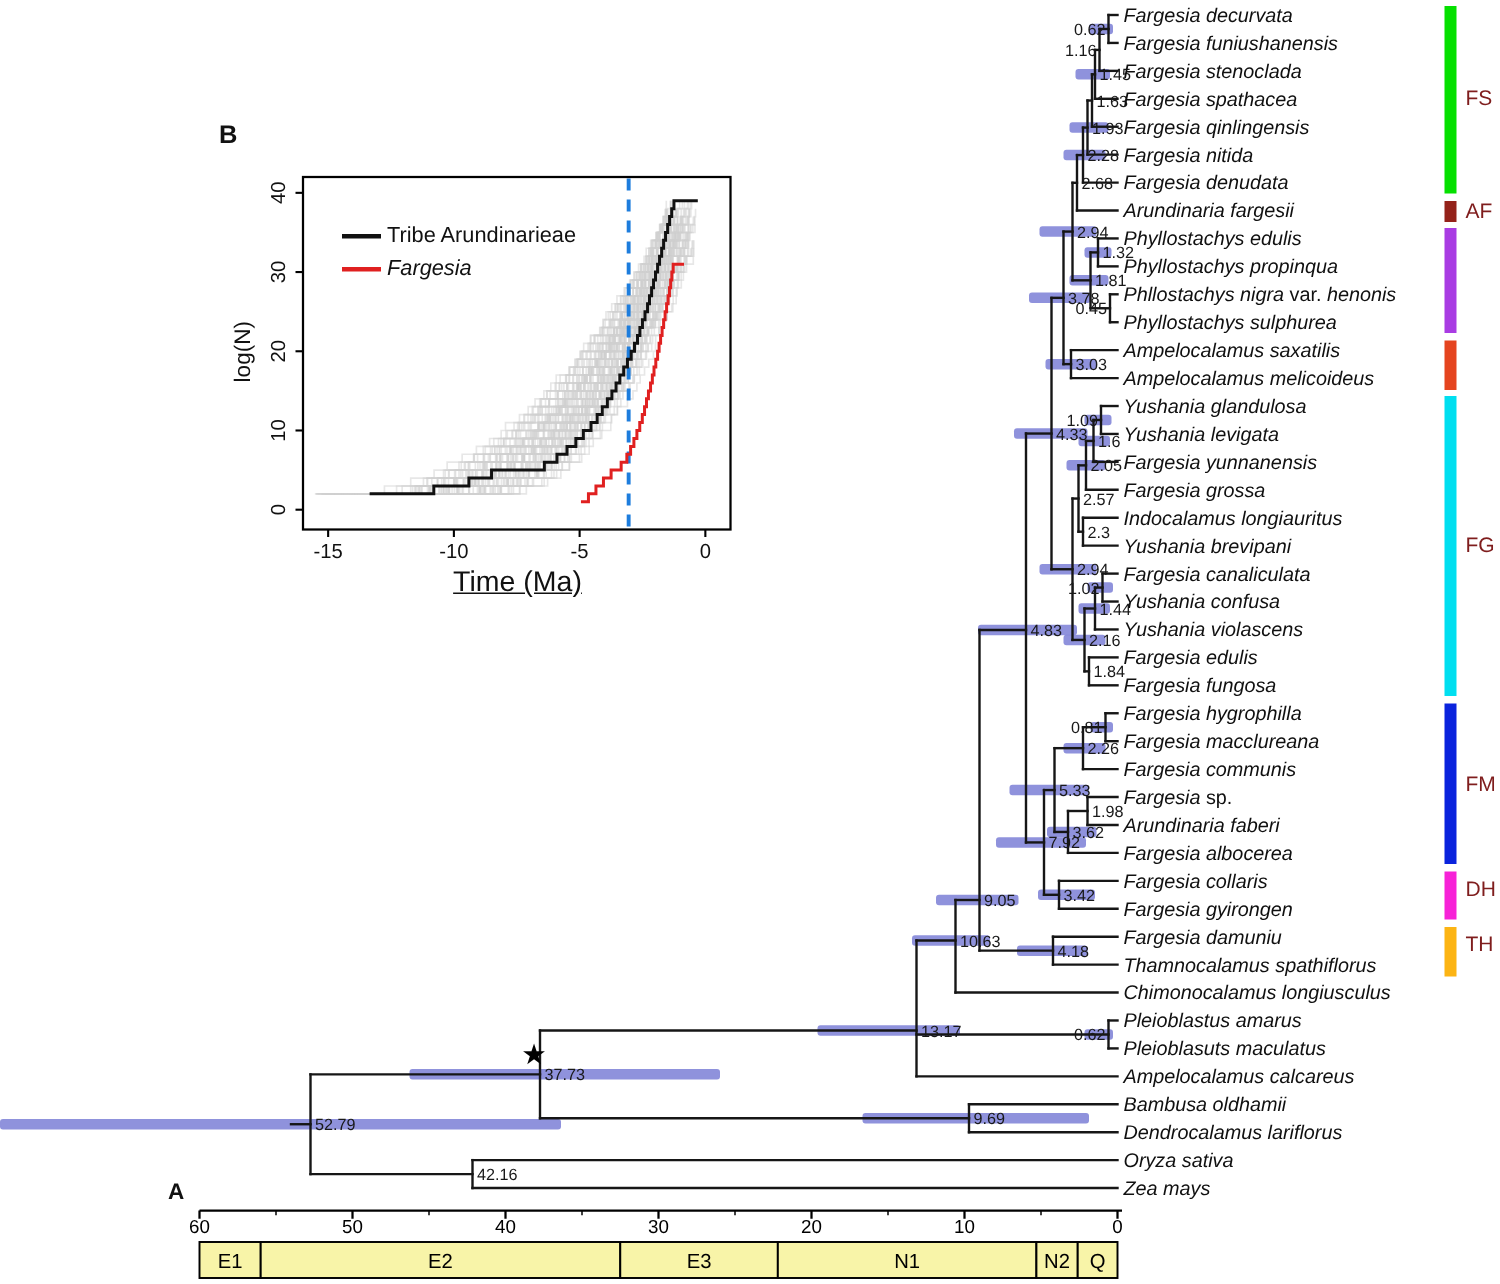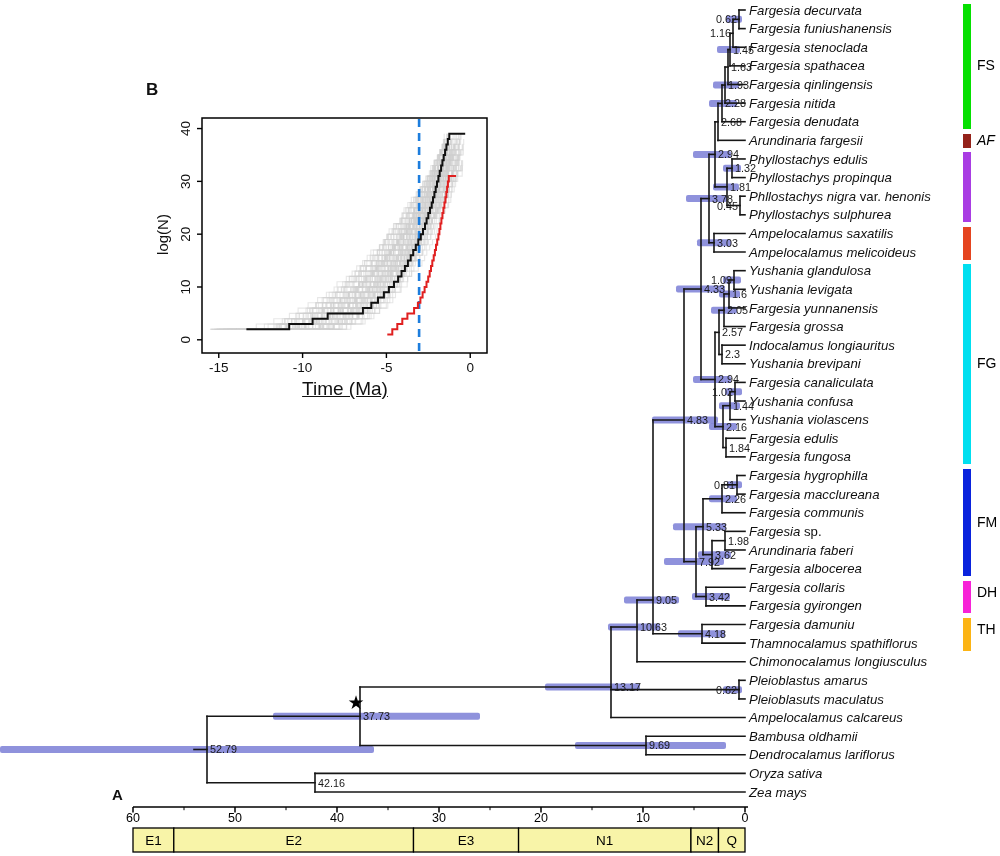--- a/index.html
+++ b/index.html
@@ -12,21 +12,21 @@
   .inset-title{font-size:16.5px;text-align:center;width:300px;}
   .inset-title .it{font-style:italic;}
   .legend{font-size:14.5px;}
   .legend-row{display:flex;align-items:center;height:22px;}
   .legend-line{display:inline-block;width:26px;height:3px;margin-right:4px;}
   .legend-line.black{background:#111111;}
   .legend-line.red{background:#e02020;}
   .it{font-style:italic;}
   .ylab{font-size:15px;transform:rotate(-90deg);transform-origin:center;}
   .xlab{font-size:19px;text-align:center;width:120px;text-decoration:underline;}
-  .clade-label{position:absolute;font-size:14px;color:#000000;}
+  .clade-label{position:absolute;font-size:14px;color:#7f1d1d;}
   .clade-bar{position:absolute;width:8px;}
 </style>
 </head>
 <body>
 
 <div id="stage">
   <svg id="fig-svg" width="1000" height="856" viewBox="0 0 1000 856">
       <g>
         <rect x="726" y="15.810000000000002" width="16" height="7" rx="2" fill="#7b7fd6" fill-opacity="0.85"></rect>
         <rect x="717" y="46.0675" width="23" height="7" rx="2" fill="#7b7fd6" fill-opacity="0.85"></rect>
@@ -423,32 +423,42 @@
         <line x1="197" y1="181.37078651685394" x2="202" y2="181.37078651685394" stroke="#000" stroke-width="1.4"></line>
         <text x="190" y="181.37078651685394" font-size="13.5px" text-anchor="middle" fill="#111" transform="rotate(-90 190 181.37078651685394)">30</text>
         <line x1="197" y1="128.56179775280899" x2="202" y2="128.56179775280899" stroke="#000" stroke-width="1.4"></line>
         <text x="190" y="128.56179775280899" font-size="13.5px" text-anchor="middle" fill="#111" transform="rotate(-90 190 128.56179775280899)">40</text>
       </g>
     </svg>
 
   <div class="ov panel-letter" style="left:146px;top:80px;">B</div>
 
 
+  <div class="ov legend" style="left:228px;top:146px;">
+    <div class="legend-row">
+      <span class="legend-line black"></span>
+      <span>Tribe Arundinarieae</span>
+    </div>
+    <div class="legend-row">
+      <span class="legend-line red"></span>
+      <span class="it">Fargesia</span>
+    </div>
+  </div>
 
   <div class="ov ylab" style="left:132px;top:226px;width:60px;text-align:center;">log(N)</div>
 
   <div class="ov xlab" style="left:285px;top:378px;">Time (Ma)</div>
 
   <div class="ov panel-letter" style="left:112px;top:786px;font-size:15px;">A</div>
 
   <div id="clade-layer">
       <div class="clade-bar" style="left: 963px; top: 3.5px; height: 125.72px; background: rgb(5, 224, 0);"></div>
       <div class="clade-label" style="left: 977px; top: 57.36px;">FS</div>
       <div class="clade-bar" style="left: 963px; top: 133.84px; height: 14px; background: rgb(148, 34, 26);"></div>
-      <div class="clade-label" style="left: 977px; top: 131.84px; font-style: italic;">AF</div>
+      <div class="clade-label" style="left: 977px; top: 131.84px;">AF</div>
       <div class="clade-bar" style="left: 963px; top: 152.46px; height: 69.86px; background: rgb(169, 60, 227);"></div>
       <div class="clade-label" style="left: 977px; top: 178.39px; margin-left: 24px;">PH</div>
       <div class="clade-bar" style="left: 963px; top: 226.94px; height: 32.62px; background: rgb(229, 68, 31);"></div>
       <div class="clade-label" style="left: 977px; top: 234.25px; margin-left: 40px;">AM</div>
       <div class="clade-bar" style="left: 963px; top: 264.18px; height: 200.2px; background: rgb(0, 223, 240);"></div>
       <div class="clade-label" style="left: 977px; top: 355.28px;">FG</div>
       <div class="clade-bar" style="left: 963px; top: 469px; height: 107.1px; background: rgb(10, 35, 221);"></div>
       <div class="clade-label" style="left: 977px; top: 513.55px;">FM</div>
       <div class="clade-bar" style="left: 963px; top: 580.72px; height: 32.62px; background: rgb(247, 34, 215);"></div>
       <div class="clade-label" style="left: 977px; top: 584px;">DH</div>

